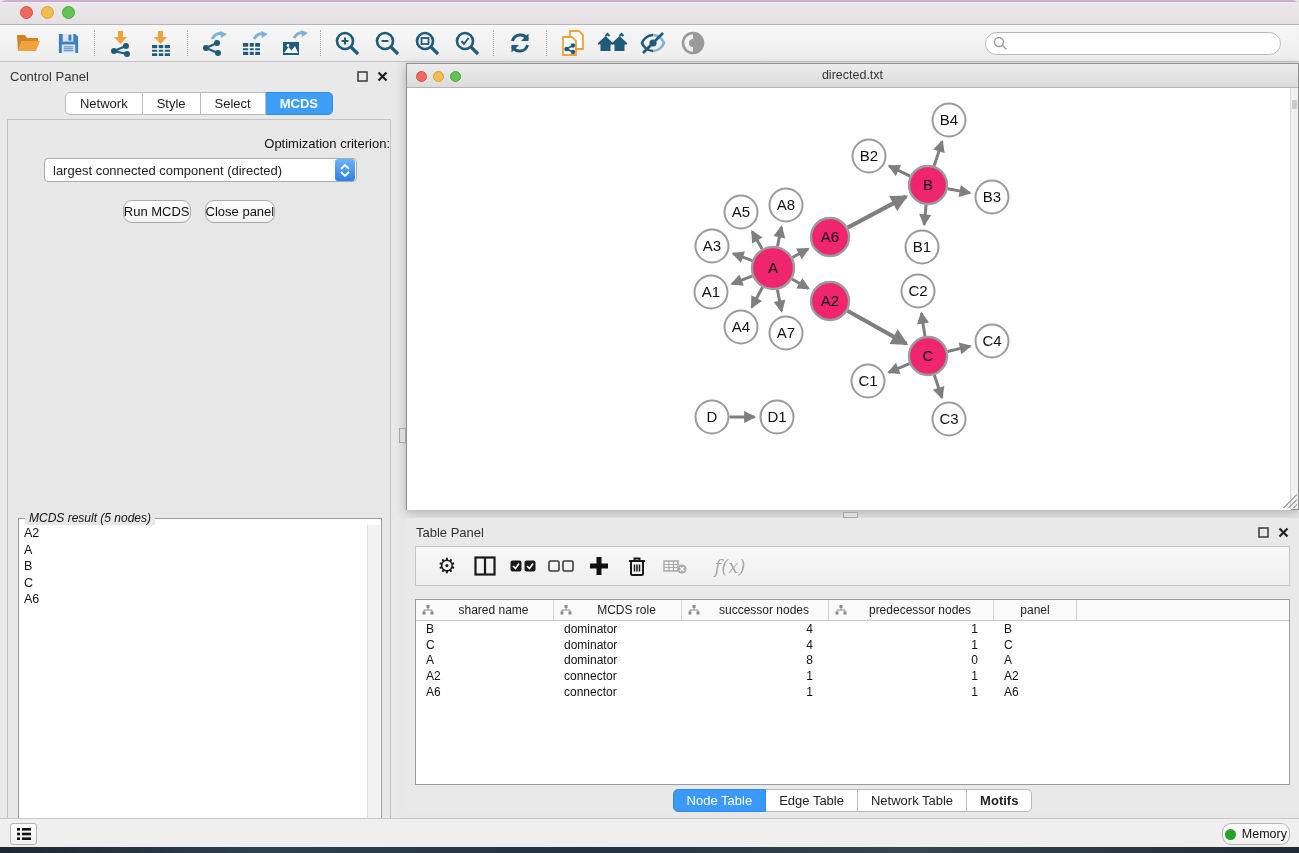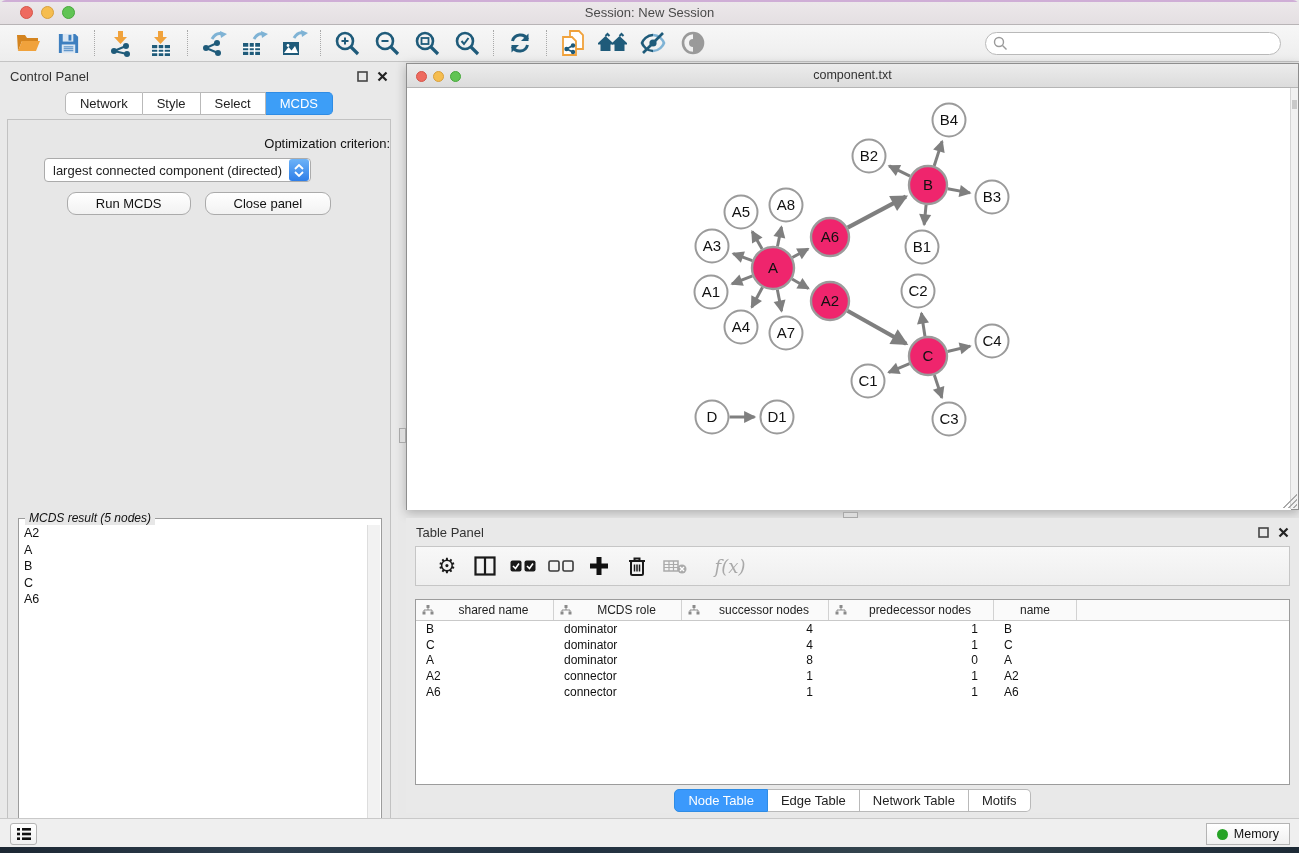--- a/index.html
+++ b/index.html
@@ -35,36 +35,36 @@
   .control-panel { position:absolute; left:0; top:62px; width:398px; height:756px;
     background:#e9e9e9; }
   .panel-head { height:28px; display:flex; align-items:center; padding:0 10px; }
   .panel-head .ph-title { font-size:13px; color:#333; }
   .panel-head .ph-icons { margin-left:auto; display:flex; gap:9px; align-items:center; }
   .cp-tabs { display:flex; justify-content:center; margin-top:2px; }
   .seg-group { display:flex; }
   .seg-tab { padding:3px 14px; font-size:13px; background:#fff; border:1px solid #b9b9b9;
     border-left:none; color:#222; }
   .seg-tab:first-child { border-left:1px solid #b9b9b9; border-radius:5px 0 0 5px; }
-  .seg-tab:last-child { border-radius:0 5px 5px 0; }
+  .seg-tab:last-child { border-radius:0 5px 5px 0;font-weight:bold; }
   .seg-tab.selected { background:#3d9ef7; border-color:#2f8ce4; color:#fff; }
   .cp-body { position:absolute; left:7px; top:57px; width:384px; height:744px;
     border:1px solid #c2c2c2; background:#e7e7e7; }
   .opt-label { text-align:right; margin-top:16px; font-size:13px; color:#111; }
-  .dropdown { position:absolute; left:36px; top:38px; width:267px; height:24px;
+  .dropdown { position:absolute; left:36px; top:38px; width:313px; height:24px;
     background:#fff; border:1px solid #ababab; border-radius:4px;
     display:flex; align-items:center; }
   .dropdown .dd-text { flex:1; padding-left:8px; font-size:13px; white-space:nowrap; overflow:hidden; }
   .dd-stepper { width:20px; height:22px; background:linear-gradient(#6db3f8,#2e7ee8);
     border-radius:3px; margin-right:1px; display:flex; flex-direction:column;
     align-items:center; justify-content:center; gap:1px; }
   .cp-buttons { position:absolute; left:0; top:72px; width:100%; display:flex;
     justify-content:center; gap:14px; }
   .push-btn { background:linear-gradient(#ffffff,#f2f2f2); border:1px solid #ababab;
-    border-radius:9px; font-size:13px; padding:3px 28px; color:#111; }
+    border-radius:9px; font-size:13px; padding:3px 0; color:#111;margin-top:8px; }
   .result-box { position:absolute; left:10px; top:398px; width:364px; height:335px;
     border:1px solid #9c9c9c; background:#fff; }
   .result-legend { position:absolute; left:6px; top:-8px; background:#e7e7e7;
     padding:0 4px; font-size:12px; color:#111;font-style:italic; }
   .result-list { position:absolute; left:1px; top:6px; bottom:1px; right:14px;
     background:#fff; overflow:hidden; padding-left:4px; }
   .result-item { font-size:12.5px; line-height:16.5px; color:#111; }
   .result-scroll { position:absolute; right:1px; top:6px; bottom:1px; width:13px;
     background:#f2f2f2; border-left:1px solid #ddd; }
 
@@ -116,38 +116,37 @@
   .tp-tabs .seg-tab { padding:3px 13px; }
   .tp-tabs .seg-tab.selected { background:#3b99fc; border-color:#2f8ce4; }
 
   
   .statusbar { position:absolute; left:0; top:818px; width:1299px; height:29px;
     background:#efefef; border-top:1px solid #c9c9c9; }
   .list-btn { position:absolute; left:10px; top:4px; width:27px; height:22px;
     background:linear-gradient(#fff,#f0f0f0); border:1px solid #b4b4b4; border-radius:3px;
     display:flex; align-items:center; justify-content:center; }
   .memory-btn { position:absolute; right:9px; top:4px; height:22px;
-    background:linear-gradient(#fff,#f0f0f0); border:1px solid #b4b4b4; border-radius:0;
-    display:flex; align-items:center; gap:6px; padding:0 10px; font-size:12.5px; color:#111; }
+    background:linear-gradient(#fff,#f0f0f0); border:1px solid #b4b4b4; border-radius:9px;
+    display:flex; align-items:center; gap:6px; padding:0 2px; font-size:12.5px; color:#111; }
   .mem-dot { width:11px; height:11px; border-radius:50%; background:#27a327; }
   .desktop-strip { position:absolute; left:0; top:847px; width:1299px; height:6px;
     background:linear-gradient(90deg,#1c2733,#2e3f4e 20%,#223140 45%,#35464f 70%,#1d2a36); }
 
   svg { display:block; }
 </style>
 </head>
 <body>
 
 <div class="titlebar">
   <div class="lights">
     <div class="light red"></div>
     <div class="light yellow"></div>
     <div class="light green"></div>
   </div>
-  <div class="title">Session: New Session</div>
 </div>
 
 <div class="toolbar">
   <div class="tb-btn">
     <svg width="28" height="26" viewBox="0 0 28 26">
       <path d="M3 5h8l2 3h11v3H8L4 21z" fill="#d4841f"></path>
       <path d="M8 11h18l-4 10H4z" fill="#f0a23c"></path>
     </svg>
   </div>
   <div class="tb-btn">
@@ -341,21 +340,21 @@
   </div>
 </div>
 
 <div class="net-window">
   <div class="net-titlebar">
     <div class="net-lights">
       <div class="light red"></div>
       <div class="light yellow"></div>
       <div class="light green"></div>
     </div>
-    <div class="title">component.txt</div>
+    <div class="title">directed.txt</div>
   </div>
   <div class="net-canvas">
     <svg width="884" height="422">
       <defs>
         <marker id="arrow" viewBox="0 0 8 8" refX="6.5" refY="4" markerWidth="4.6" markerHeight="4.6" orient="auto">
           <path d="M0.5 0.5L7.5 4L0.5 7.5z" fill="#7f7f7f"></path>
         </marker>
       </defs>
       <g>
           <line x1="355.08494335614967" y1="160.8986508732619" x2="345.16312611302874" y2="143.53547069780035" stroke="#7F7F7F" stroke-width="3" marker-end="url(#arrow)"></line>
@@ -524,21 +523,21 @@
         <div class="th-cell" style="width: 165px;">
           <svg class="tree" width="12" height="10" viewBox="0 0 12 10">
             <rect x="4.5" y="0" width="3" height="3" fill="#8a8a8a"></rect>
             <rect x="0.5" y="6.5" width="3" height="3" fill="#8a8a8a"></rect>
             <rect x="8.5" y="6.5" width="3" height="3" fill="#8a8a8a"></rect>
             <path d="M6 3v2M2 6.5V5h8v1.5" stroke="#8a8a8a" fill="none"></path>
           </svg>
           <span class="th-label">predecessor nodes</span>
         </div>
         <div class="th-cell" style="width: 83px;">
-          <span class="th-label">name</span>
+          <span class="th-label">panel</span>
         </div>
       </div>
     <div class="tp-rows">
         <div class="tp-row">
           <div class="td-cell td-left" style="width: 138px;">B</div>
           <div class="td-cell td-left" style="width: 128px;">dominator</div>
           <div class="td-cell td-right" style="width: 147px;">4</div>
           <div class="td-cell td-right" style="width: 165px;">1</div>
           <div class="td-cell td-left" style="width: 83px;">B</div>
         </div>

